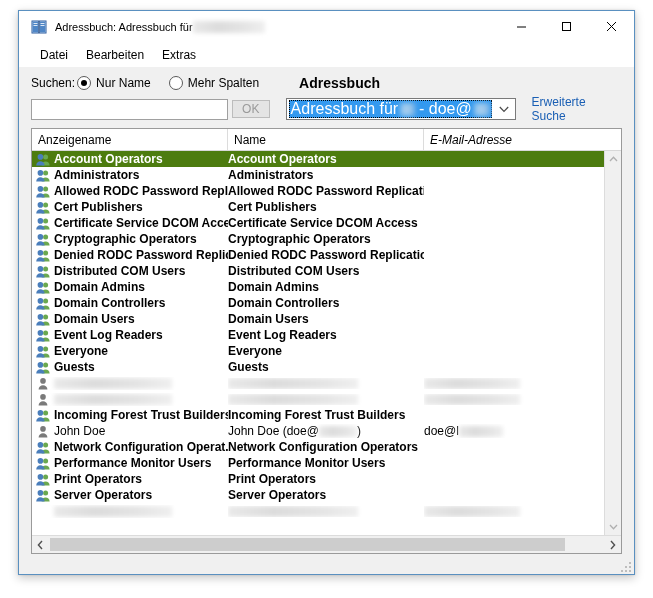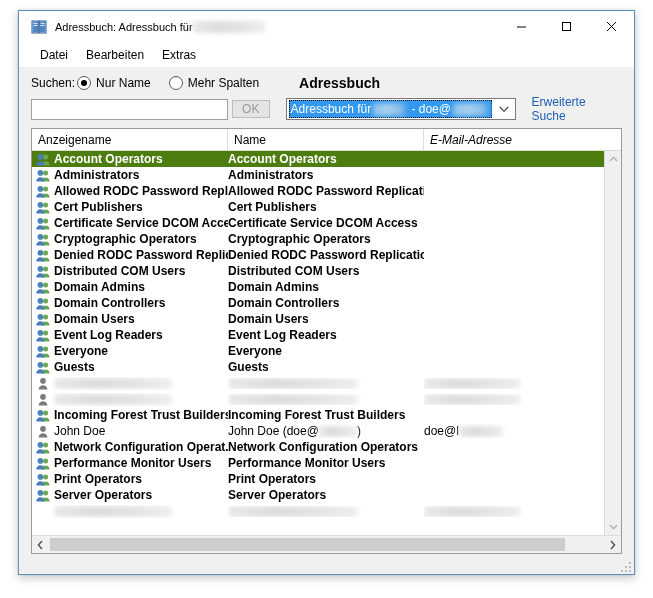--- a/index.html
+++ b/index.html
@@ -166,21 +166,21 @@
     display: flex;
     align-items: center;
     position: relative;
   }
   .combo-text {
     flex: 1;
     height: 18px;
     margin: 1px 1px 1px 2px;
     background: #3399ef;
     color: #ffffff;
-    font-size: 12px;
+    font-size: 16px;
     display: flex;
     align-items: center;
     outline: 1px dotted #000;
     outline-offset: -1px;
     overflow: hidden;
     white-space: nowrap;
     padding-left: 2px;
     box-sizing: border-box;
   }
   .combo-redact {

